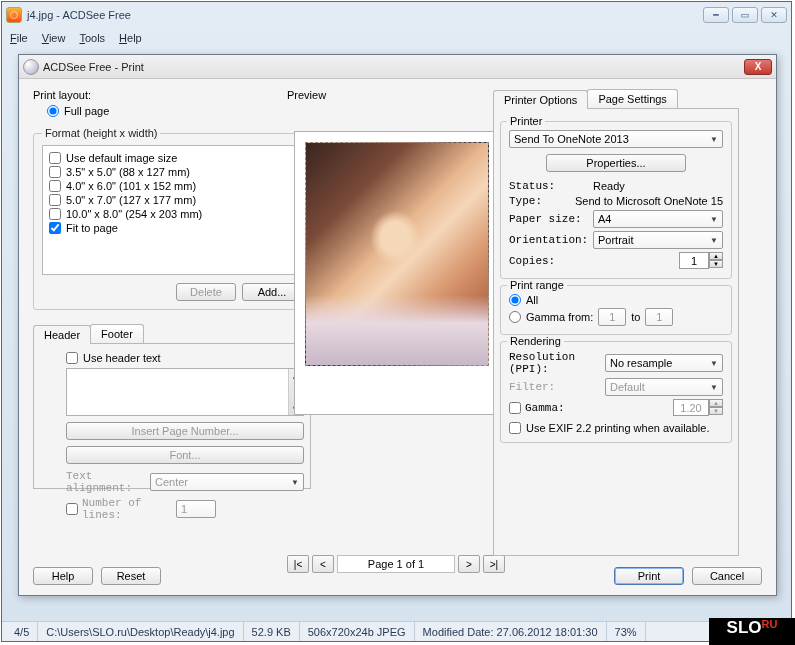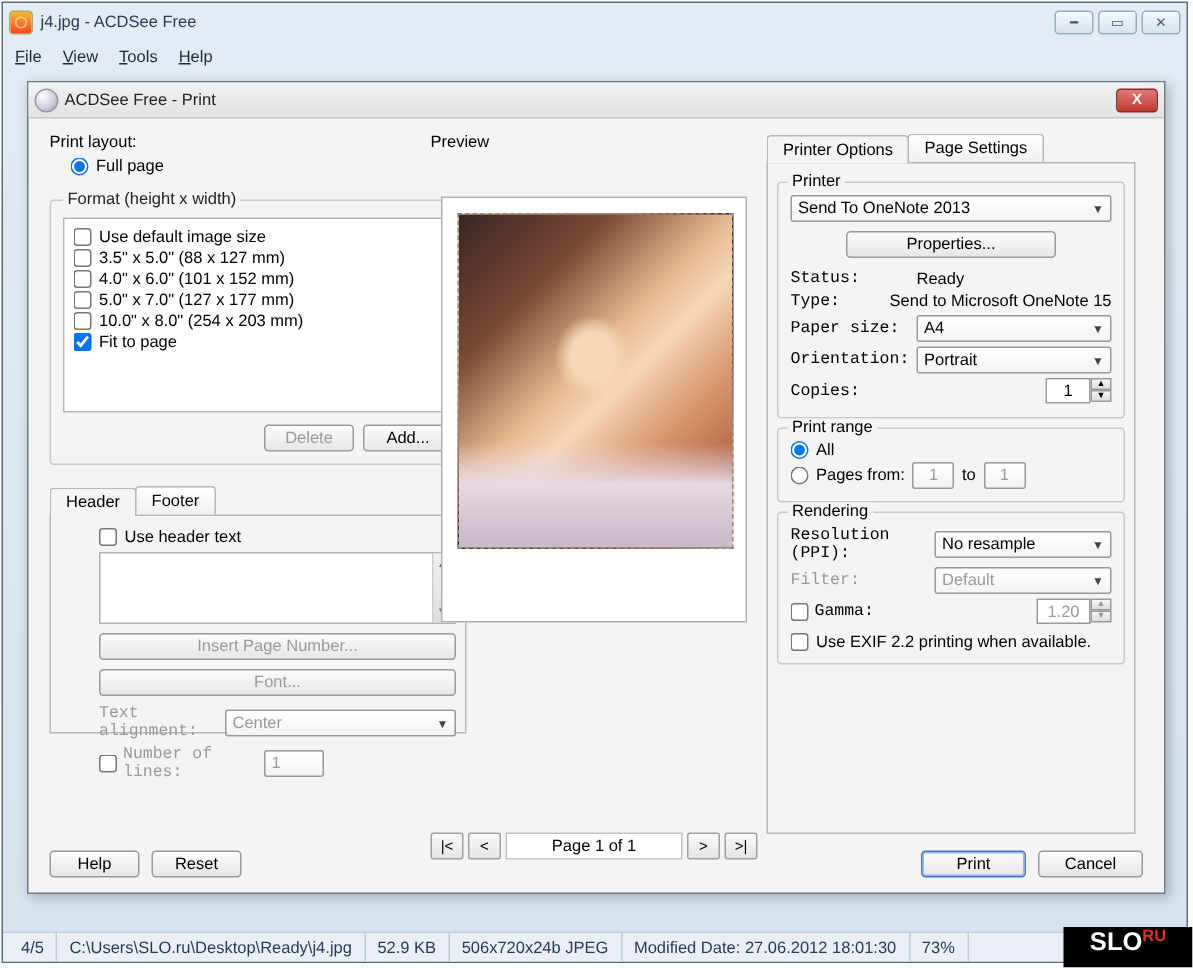--- a/index.html
+++ b/index.html
@@ -14,21 +14,21 @@
   .menubar { height:20px; display:flex; align-items:center; padding:0 8px; gap:14px; color:#1a2a3a;}
   .menubar span u{text-decoration:underline;}
   .dialog { position:absolute; left:16px; top:52px; width:759px; height:542px; background:#f4f4f4; border:1px solid #6a7a8a; box-shadow:2px 2px 8px rgba(0,0,0,0.25);}
   .dlg-title { height:24px; background:linear-gradient(#f2f2f2,#e2e2e2); display:flex; align-items:center; padding:0 4px; border-bottom:1px solid #c4c4c4;}
   .dlg-title .icon { width:16px; height:16px; background:radial-gradient(circle at 30% 30%, #fff,#ccd 60%,#99a); border-radius:50%; margin-right:4px; border:1px solid #99a;}
   .dlg-title .t { flex:1; color:#222;}
   .dlg-close { width:28px; height:16px; background:linear-gradient(#e17777,#c13b2c); color:#fff; border:1px solid #8a2a2a; border-radius:3px; display:flex; align-items:center; justify-content:center; font-weight:bold; font-size:10px;}
   .dlg-body { position:relative; height:calc(100% - 24px); }
   .col1 { position:absolute; left:14px; top:10px; width:278px; }
   .col2 { position:absolute; left:268px; top:10px; width:218px; }
-  .col3 { position:absolute; left:492px; top:10px; width:246px; }
+  .col3 { position:absolute; left:474px; top:10px; width:246px; }
   fieldset { border:1px solid #c8c8c8; border-radius:3px; padding:6px 8px 8px; margin:0; }
   legend { padding:0 3px; color:#222; }
   .radio, .check { display:flex; align-items:center; gap:5px; margin:2px 0; }
   .radio input,.check input{ margin:0; width:12px; height:12px;}
   .disabled { color:#9a9a9a; }
   .btn { background:linear-gradient(#fcfcfc,#e6e6e6); border:1px solid #9a9a9a; border-radius:3px; padding:2px 10px; min-width:60px; }
   .btn.primary { border:1px solid #4a76b8; box-shadow:0 0 0 1px #8fb7e8 inset;}
   .listbox { background:#fff; border:1px solid #b8b8b8; padding:4px 6px; }
   .tabs { display:flex; }
   .tab { background:linear-gradient(#fff,#f0f0f0); border:1px solid #b8b8b8; border-bottom:none; padding:3px 10px; border-radius:3px 3px 0 0; margin-right:-1px; position:relative; }
@@ -230,21 +230,21 @@
           </div>
 
           <div class="subgroup">
             <span class="lgnd">Print range</span>
             <div class="radio">
                 <input type="radio" checked="" style="">
                 <span>All</span>
               </div>
             <div class="radio">
                 <input type="radio" style="">
-                <span>Pages from:</span>
+                <span>Gamma from:</span>
               <div class="txtin disabled" style="width:28px;justify-content:center;">1</div>
               <span>to</span>
               <div class="txtin disabled" style="width:28px;justify-content:center;">1</div>
             </div>
           </div>
 
           <div class="subgroup">
             <span class="lgnd">Rendering</span>
             <div class="row">
                 <label style="width:92px;">Resolution (PPI):</label>

